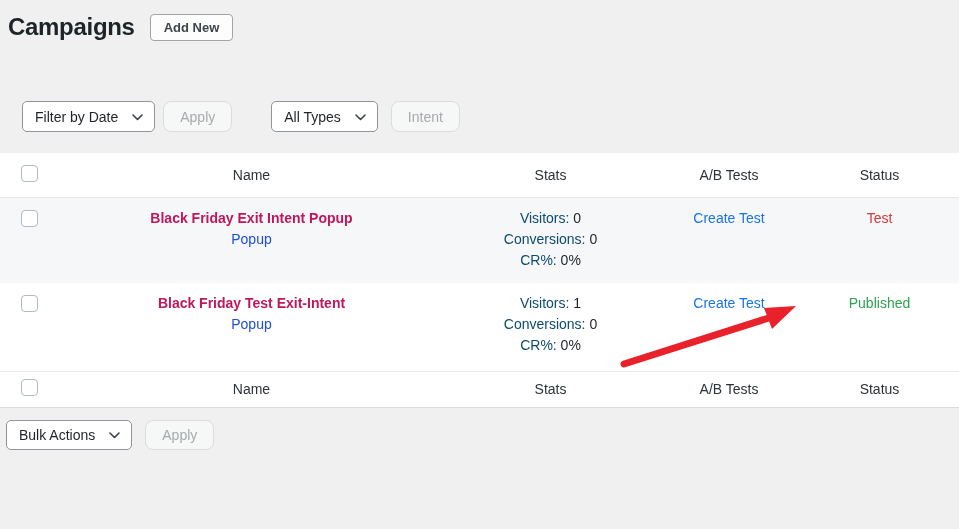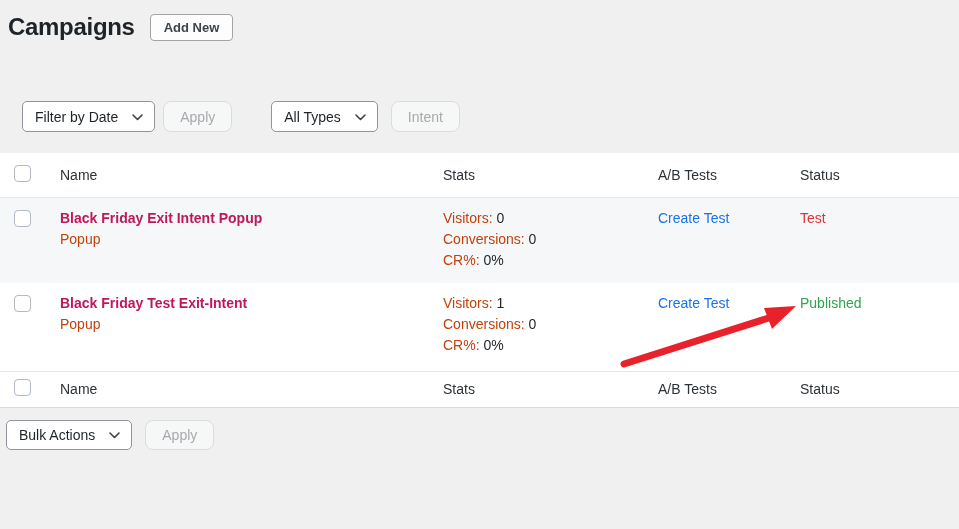--- a/index.html
+++ b/index.html
@@ -39,40 +39,40 @@
     font-family: "Liberation Sans", sans-serif;
   }
   .gap8 { width: 8px; } .gap39 { width: 39px; } .gap13 { width: 13px; }
 
   
   .campaign-table {
     position: absolute; top: 153px; left: 0; width: 959px;
     border-collapse: collapse; background: #fff; table-layout: fixed;
     font-size: 14px;
   }
-  .campaign-table td, .campaign-table th { text-align: left; font-weight: normal; vertical-align: top; }
+  .campaign-table td, .campaign-table th { text-align: center; font-weight: normal; vertical-align: top; }
   tr.head-row { height: 44px; }
   tr.head-row th { vertical-align: middle; color: #2c3338; border-bottom: 1px solid #e5e7e9; }
   tr.foot-row { height: 36px; }
   tr.foot-row th { vertical-align: middle; color: #2c3338; border-top: 1px solid #e5e7e9; border-bottom: 1px solid #dcdcde; }
   tr.data-row-alt { background: #f6f7f9; height: 86px; }
   tr.data-row { background: #fff; height: 88px; }
   .cell-cb { padding-left: 14px; }
   tr.data-row .cell-cb, tr.data-row-alt .cell-cb { padding-top: 12px; }
   .cell-name { padding-left: 15px; }
   tr.data-row .cell-name, tr.data-row-alt .cell-name,
   tr.data-row td, tr.data-row-alt td { padding-top: 10px; }
   .checkbox {
     width: 17px; height: 17px; background: #fff;
     border: 1px solid #b0b9c4; border-radius: 4px; display: inline-block; cursor: pointer;
   }
   .camp-name { font-weight: bold; color: #be185d; line-height: 21px; }
-  .camp-type { color: #c2410c; line-height: 21px; }
+  .camp-type { color: #1d4ed8; line-height: 21px; }
   .stat-line { line-height: 21px; }
-  .stat-label { color: #c2410c; }
+  .stat-label { color: #0c4a6e; }
   .stat-value { color: #1d2327; }
   .link-blue { color: #1a73e8; text-decoration: none; line-height: 21px; cursor: pointer; }
   .status-text { line-height: 21px; }
 
   
   .bulkbar { position: absolute; top: 420px; left: 6px; display: flex; align-items: center; }
   .bulkbar .btn-disabled { height: 30px; }
   .bulkbar .select { height: 30px; }
 
   

